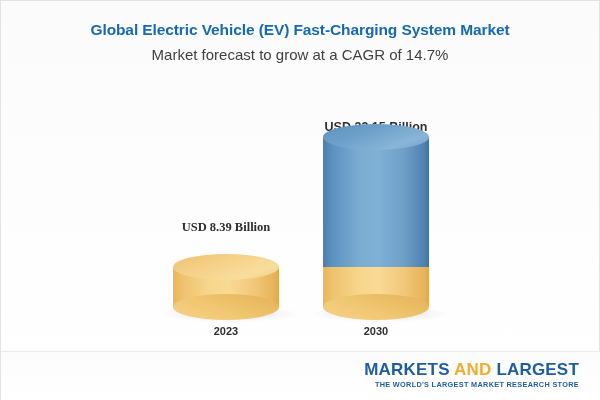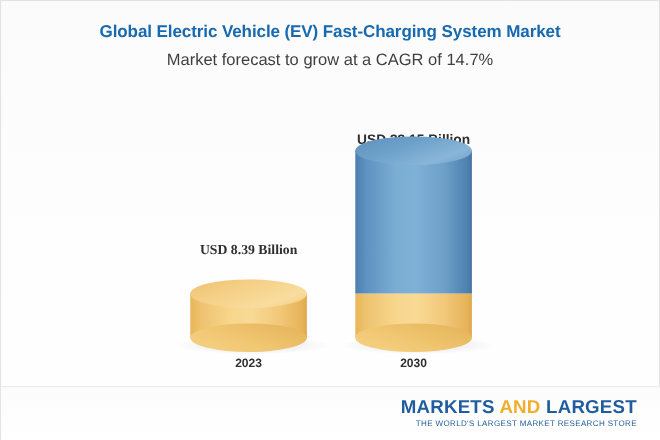--- a/index.html
+++ b/index.html
@@ -172,21 +172,21 @@
     font-size: 17px;
     font-weight: bold;
     letter-spacing: 0.2px;
     line-height: 19px;
     white-space: nowrap;
   }
   .logo-blue { color: #1f5d9e; }
   .logo-gold { color: #f0ad2e; margin-top: 32px; }
   .logo-tagline {
     font-size: 7.3px;
-    font-weight: normal;
+    font-weight: bold;
     color: #1f5d9e;
     letter-spacing: 0.32px;
     line-height: 10px;
     margin-top: 1px;
     white-space: nowrap;
   }
   .bottom-strip {
     position: absolute;
     left: 0;
     bottom: 0;

